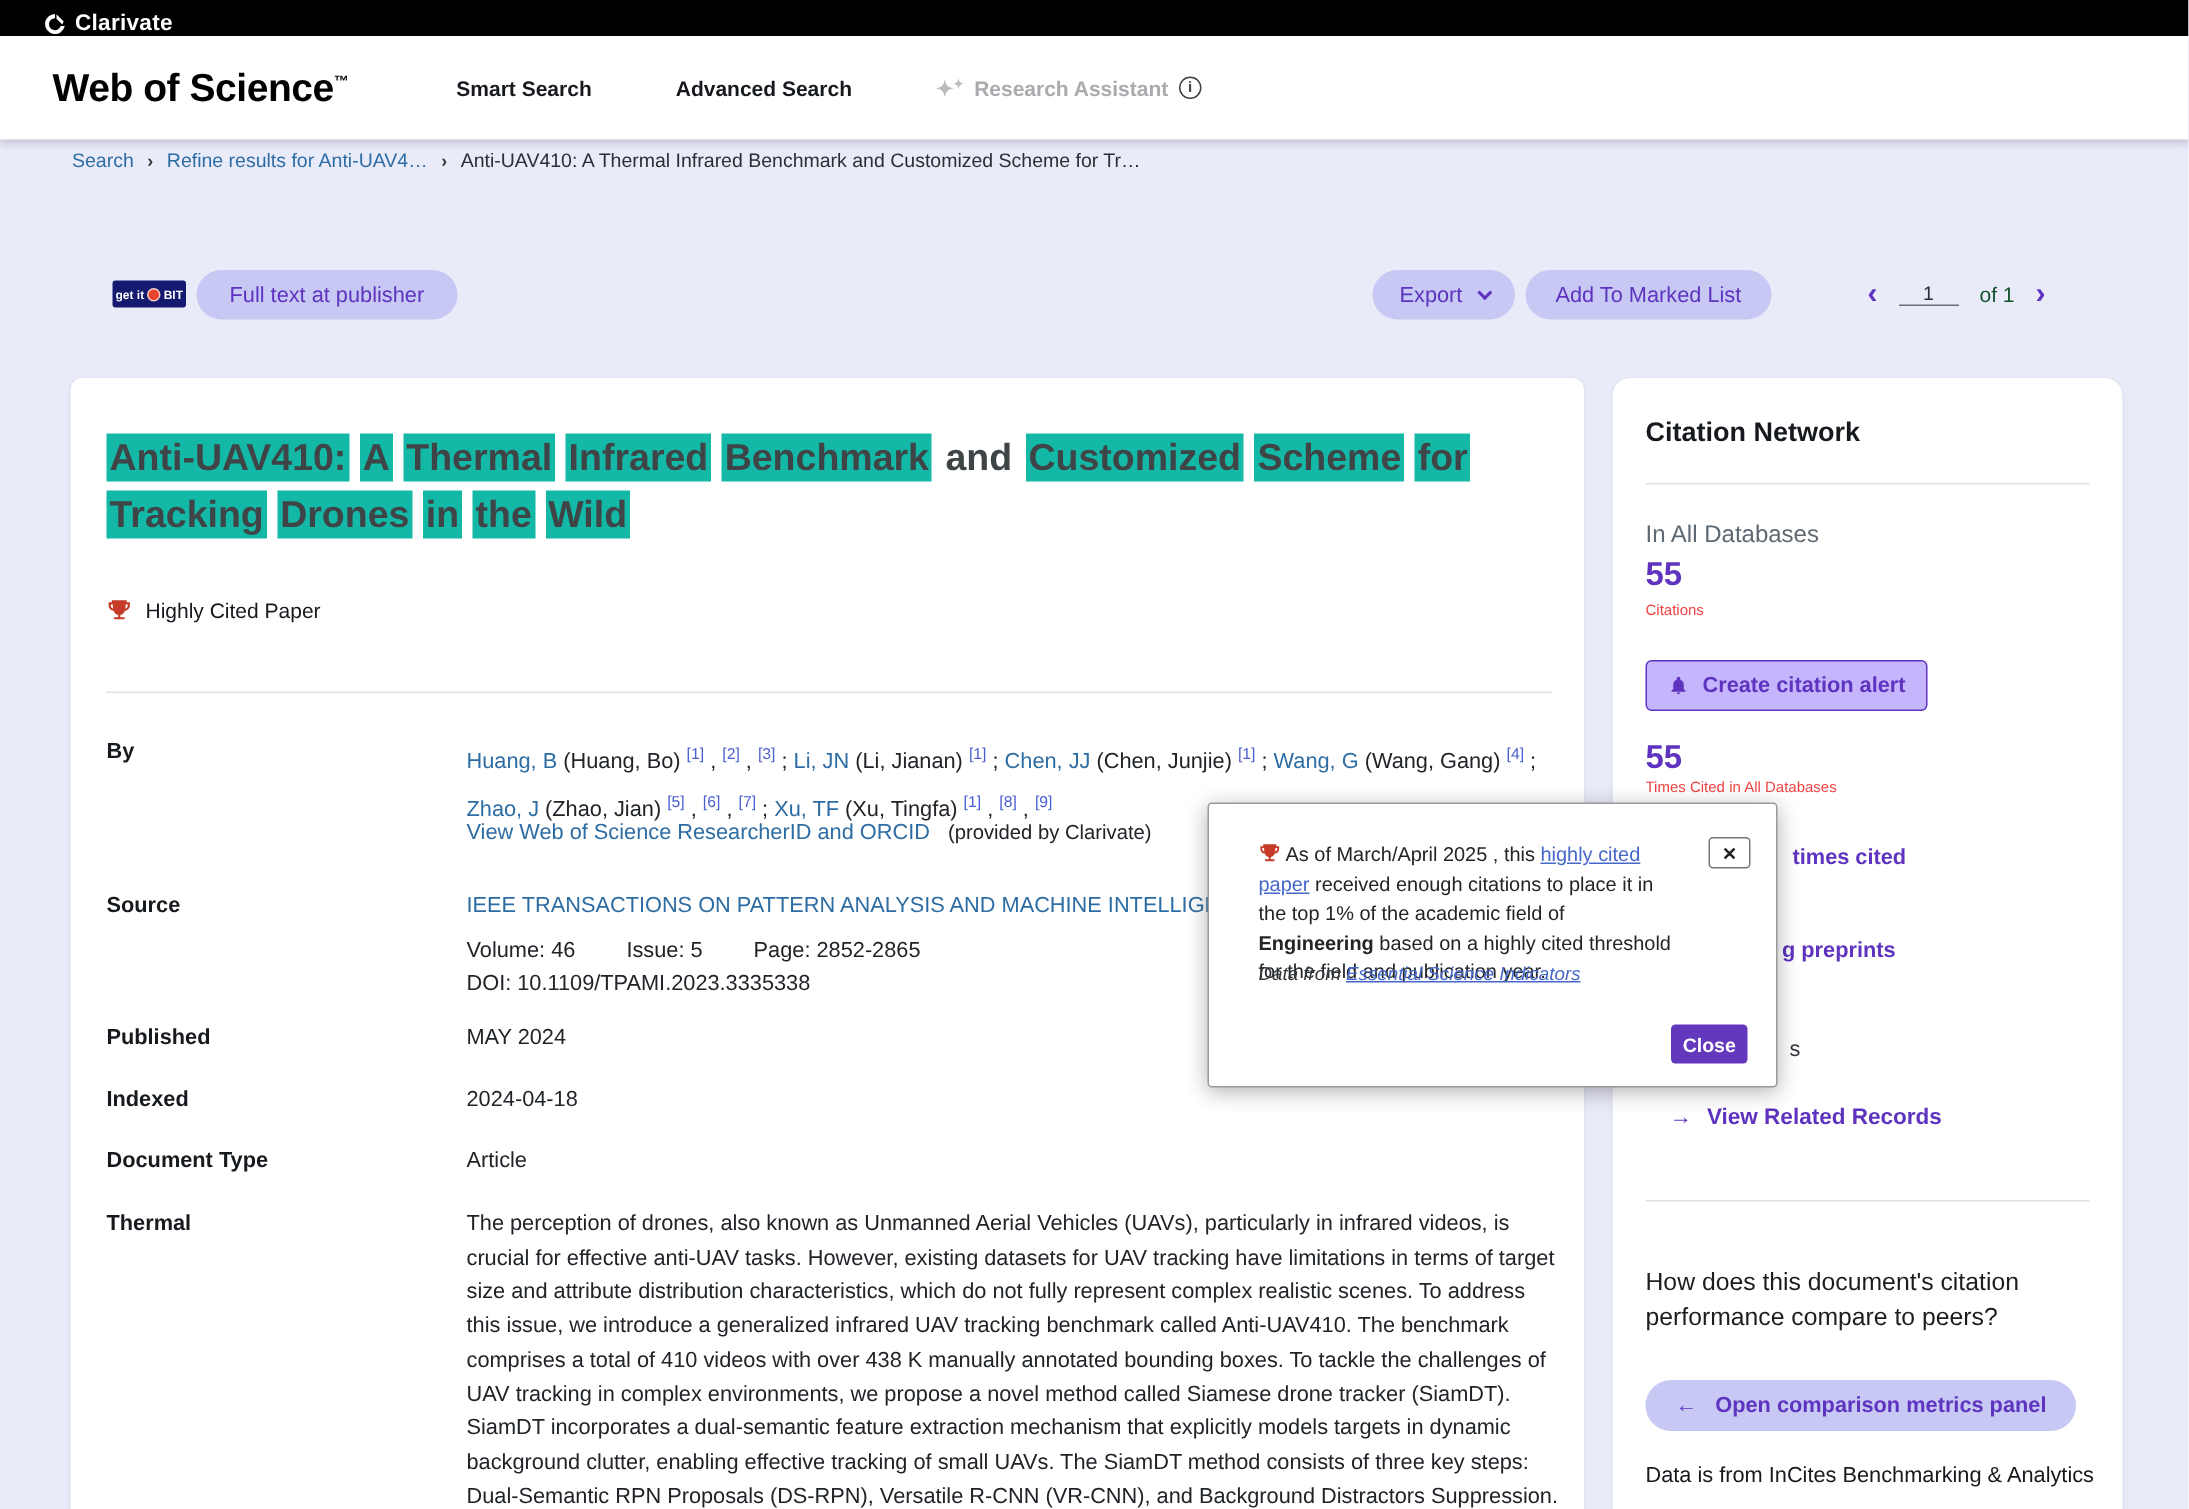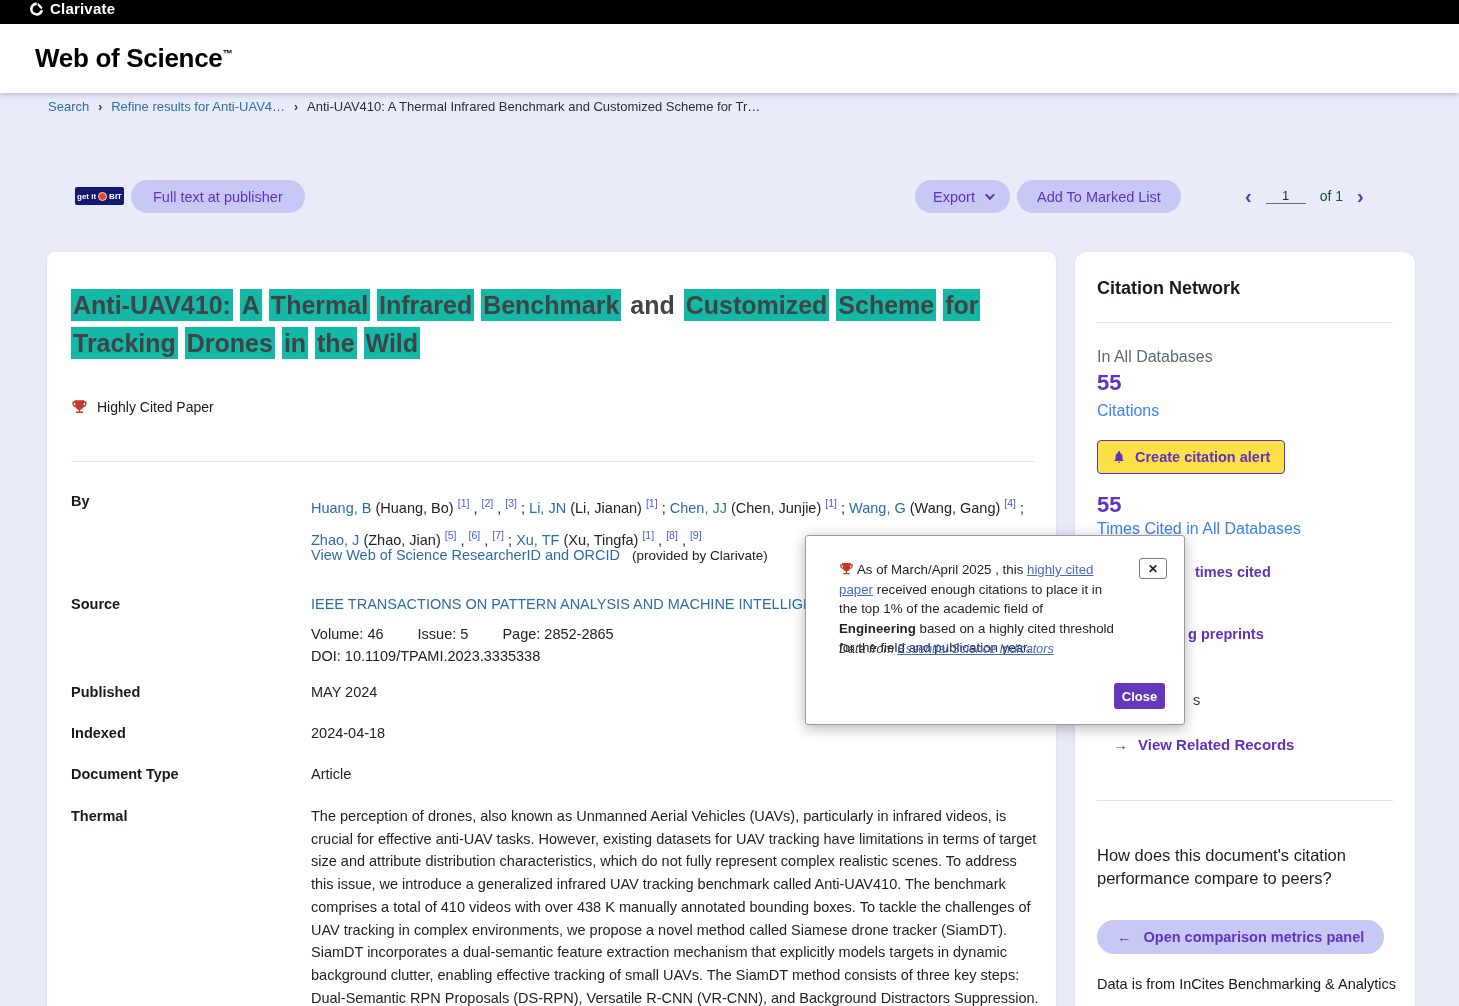--- a/index.html
+++ b/index.html
@@ -1,20 +1,20 @@
 <!DOCTYPE html>
 <html><head>
 <meta charset="utf-8">
 <style>
   * { margin:0; padding:0; box-sizing:border-box; }
   html,body { width:1459px; height:1006px; overflow:hidden; }
   body { font-family:"Liberation Sans", sans-serif; background:#eaebf9; position:relative; color:#16191d; }
 
   
-  .topbar { position:absolute; left:0; top:0; width:1459px; height:24px; background:#000; display:flex; align-items:flex-start; padding-left:28px; z-index:5; }
+  .topbar { position:absolute; left:0; top:0; width:1459px; height:24px; background:#000; display:flex; align-items:flex-end; padding-left:28px; z-index:5; }
   .topbar .logo { display:flex; align-items:center; gap:6px; color:#fff; font-weight:700; font-size:15px; letter-spacing:.2px; }
 
   
   .header { position:absolute; left:0; top:24px; width:1459px; height:69px; background:#fff; box-shadow:0 2px 5px rgba(60,60,90,.25); z-index:4; display:flex; align-items:center; }
   .brand { margin-left:35px; font-size:26px; font-weight:700; letter-spacing:-.3px; color:#000; }
   .brand sup { font-size:10px; font-weight:700; }
   .nav { display:flex; align-items:center; margin-left:72px; gap:56px; }
   .nav-item { font-size:14px; font-weight:700; color:#16191d; cursor:pointer; }
   .nav-item.disabled { color:#a9abae; font-weight:700; display:flex; align-items:center; gap:7px; }
   .sparkle { color:#b9bbbe; font-size:14px; }
@@ -62,22 +62,22 @@
   .journal-caret { color:#2e6da4; font-size:11px; margin-left:6px; }
   .vol-line span { margin-right:30px; }
   .abstract-text { line-height:22.7px; width:729px; }
 
   
   .side-card { position:absolute; left:1075px; top:252px; width:340px; height:800px; background:#fff; border-radius:12px; box-shadow:0 1px 3px rgba(30,30,60,.08); }
   .cn-title { position:absolute; left:22px; top:26px; font-size:18px; font-weight:700; color:#16191d; }
   .side-div { position:absolute; left:22px; width:296px; height:1px; background:#dfe0e2; }
   .in-all { position:absolute; left:22px; top:96px; font-size:16px; color:#5e6973; }
   .big-num { position:absolute; left:22px; font-size:22px; font-weight:700; color:#5e33bf; }
-  .side-plain { position:absolute; left:22px; font-size:16px; color:#3b82f6; }
-  .alert-btn { position:absolute; left:22px; top:188px; height:34px; border:1px solid #5e33bf; border-radius:4px; background:#fde047; color:#5e33bf; font-size:14.5px; font-weight:700; display:flex; align-items:center; gap:9px; padding:0 14px; cursor:pointer; font-family:"Liberation Sans",sans-serif; }
+  .side-plain { position:absolute; left:22px; font-size:10px; color:#ef4444; }
+  .alert-btn { position:absolute; left:22px; top:188px; height:34px; border:1px solid #5e33bf; border-radius:4px; background:#c4b5fd; color:#5e33bf; font-size:14.5px; font-weight:700; display:flex; align-items:center; gap:9px; padding:0 14px; cursor:pointer; font-family:"Liberation Sans",sans-serif; }
   .bell { width:14px; height:14px; }
   .side-frag { position:absolute; font-size:14.5px; font-weight:700; color:#5e33bf; cursor:pointer; }
   .frag-dark { position:absolute; font-size:14.5px; color:#33373b; }
   .view-related { position:absolute; left:38px; top:484px; font-size:15px; font-weight:700; color:#5e33bf; cursor:pointer; display:flex; gap:10px; align-items:center; }
   .compare-q { position:absolute; left:22px; top:592px; width:262px; font-size:16.5px; color:#1b1e21; line-height:23px; }
   .open-panel { position:absolute; left:22px; top:668px; height:34px; background:#c7c8f4; border:none; border-radius:17px; color:#5e33bf; font-size:14.5px; font-weight:700; display:flex; align-items:center; gap:12px; padding:0 20px; cursor:pointer; font-family:"Liberation Sans",sans-serif; }
   .incites { position:absolute; left:22px; top:724px; width:300px; font-size:14.5px; color:#16191d; }
 
   
   .popup { position:absolute; left:805px; top:535px; width:380px; height:190px; background:#fff; border:1px solid #9a9a9a; border-radius:3px; box-shadow:0 3px 14px rgba(0,0,0,.3); z-index:10; }
@@ -98,20 +98,29 @@
     <svg width="16" height="16" viewBox="0 0 24 24">
         <path d="M13 2a10 10 0 1 0 9.8 12h-4.1A6 6 0 1 1 13 6.2z" fill="#fff"></path>
         <path d="M14.5 2.3l7.2 7.2-1.5 3.1-5.7-5.8z" fill="#fff"></path>
       </svg>
     <span>Clarivate</span>
   </div>
 </div>
 
 <div class="header">
   <div class="brand"><span>Web of Science</span><sup>™</sup></div>
+  <div class="nav">
+    <span class="nav-item">Smart Search</span>
+    <span class="nav-item">Advanced Search</span>
+    <span class="nav-item disabled">
+      <span class="sparkle">✦<sup style="font-size:8px">✦</sup></span>
+      <span>Research Assistant</span>
+      <span class="info-circle">i</span>
+    </span>
+  </div>
 </div>
 
 <div class="breadcrumb">
   <span class="crumb-link">Search</span>
   <span class="crumb-sep">›</span>
   <span class="crumb-link">Refine results for Anti-UAV4…</span>
   <span class="crumb-sep">›</span>
   <span class="crumb-current">Anti-UAV410: A Thermal Infrared Benchmark and Customized Scheme for Tr…</span>
 </div>
 

